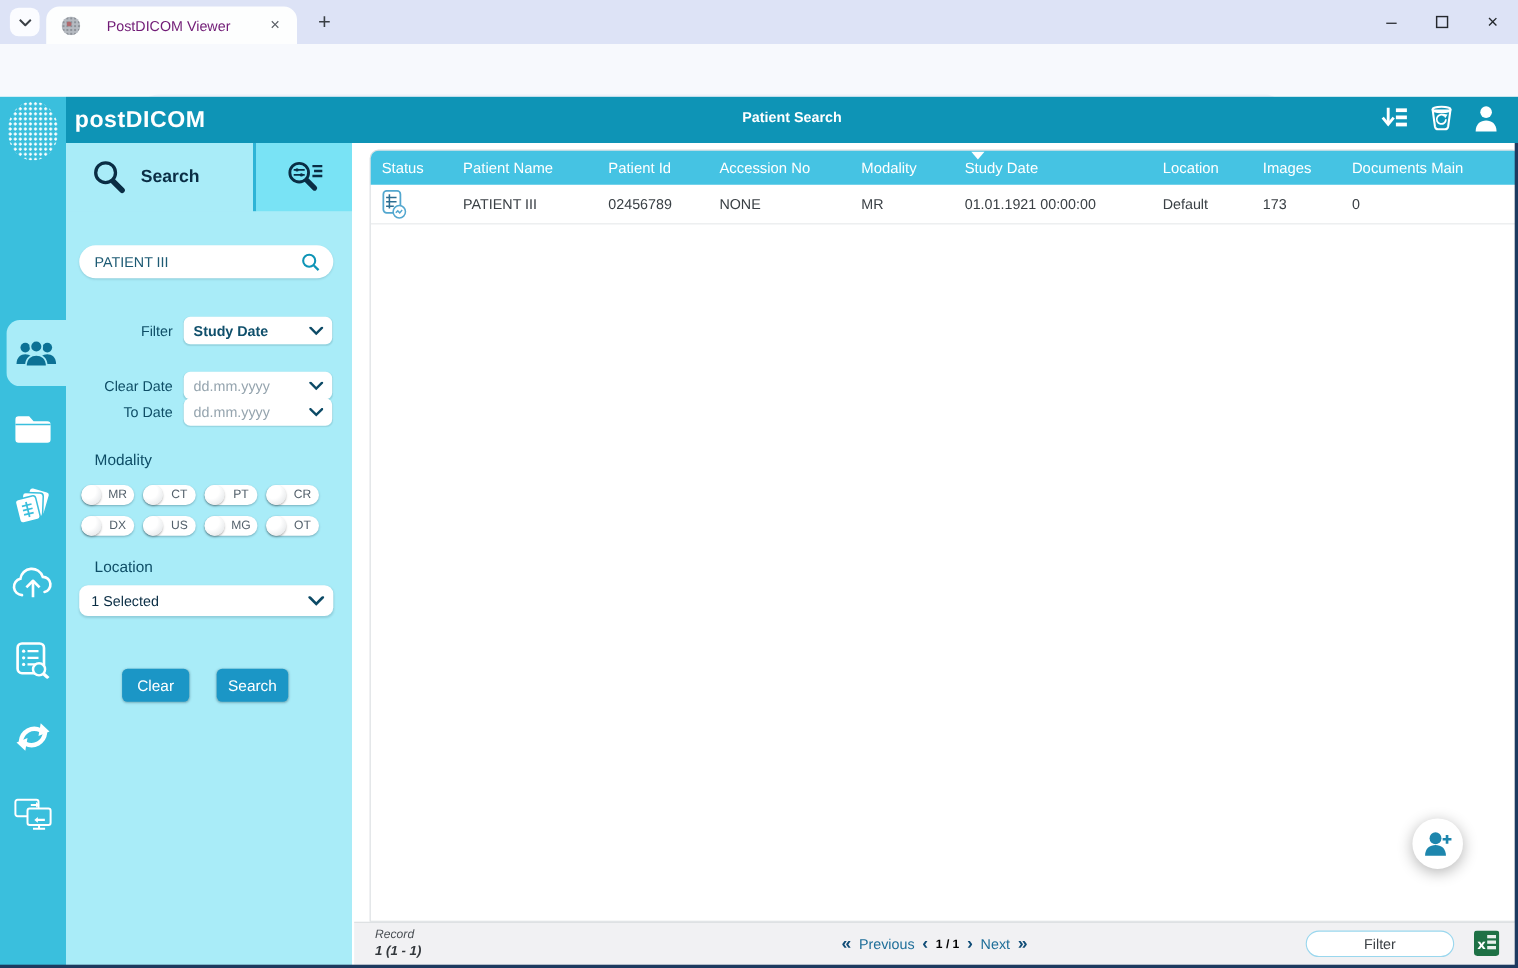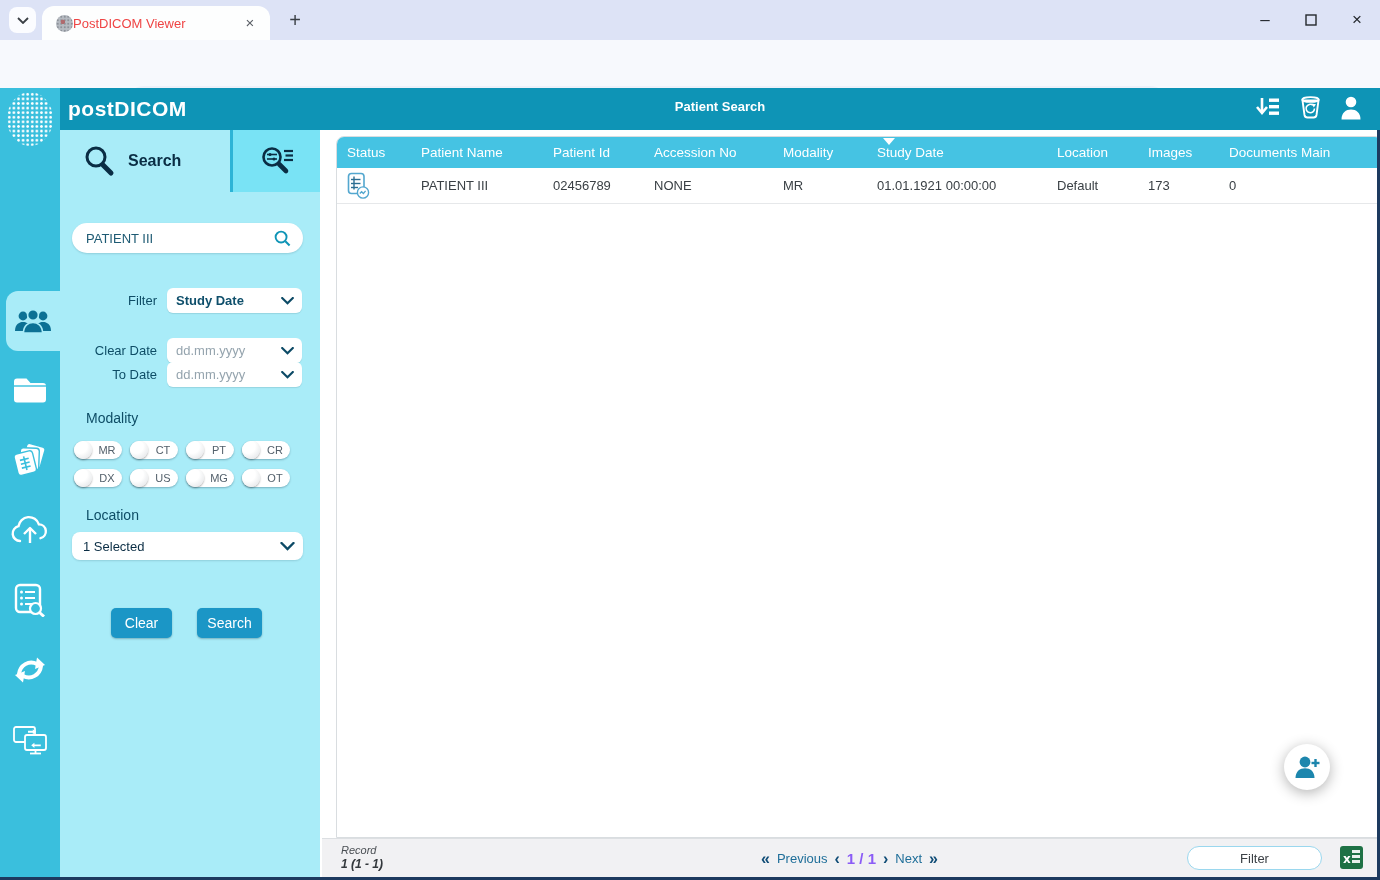--- a/index.html
+++ b/index.html
@@ -7,21 +7,21 @@
   #page { position:relative; width:1380px; height:880px; background:#fff; overflow:hidden; }
 
   
   .tabstrip { position:absolute; left:0; top:0; width:1380px; height:40px; background:#dde3f6; }
   .tab-chevron-btn { position:absolute; left:9px; top:7px; width:27px; height:26px; border-radius:8px; background:#fbfcff; display:flex; align-items:center; justify-content:center; }
   .btab { position:absolute; left:42px; top:6px; width:228px; height:34px; background:#fdfefe; border-radius:12px 12px 0 0; display:flex; align-items:center; }
   .favicon { width:17px; height:17px; border-radius:50%; margin-left:14px;
     background:radial-gradient(circle at 40% 40%, #b06a6e 0 2px, transparent 2.5px),
                radial-gradient(#8d9299 1px, transparent 1.4px), #b6bbc2;
     background-size:100% 100%, 3.5px 3.5px; }
-  .btab-title { margin-left:0; font-size:13px; color:#ef4444; flex:1; }
+  .btab-title { margin-left:24px; font-size:13px; color:#701a75; flex:1; }
   .tab-close { margin-right:10px; font-size:15px; color:#5a5f66; width:20px; height:20px; text-align:center; line-height:20px; border-radius:50%; }
   .newtab-btn { position:absolute; left:282px; top:8px; font-size:20px; color:#3a3f45; width:26px; height:26px; text-align:center; line-height:24px; }
   .win-controls { position:absolute; right:0; top:0; height:40px; display:flex; align-items:center; }
   .wc { width:46px; height:40px; display:flex; align-items:center; justify-content:center; color:#24282d; font-size:17px; }
 
   .toolbar { position:absolute; left:0; top:40px; width:1380px; height:48px; background:#f7f9fd; }
   .nav-ic { position:absolute; top:52px; width:24px; height:24px; display:flex; align-items:center; justify-content:center; font-size:18px; color:#41454a; }
   .omnibox { position:absolute; left:126px; top:46px; width:1042px; height:36px; background:#edf1f9; border-radius:18px; display:flex; align-items:center; }
   .omni-url { font-size:14px; color:#27292e; margin-left:10px; flex:1; }
   .tool-right { position:absolute; top:52px; display:flex; align-items:center; }
@@ -77,21 +77,21 @@
 
   .fab { position:absolute; left:964px; top:614px; width:46px; height:46px; border-radius:50%; background:#fff; box-shadow:0 3px 14px rgba(0,0,0,.3); display:flex; align-items:center; justify-content:center; color:#1d86ad; }
 
   .footer { position:absolute; left:2px; top:708px; width:1055px; height:39px; background:#f1f1f3; border-top:1px solid #dcdfe2; }
   .rec { position:absolute; left:19px; top:4px; line-height:14px;font-style:italic; }
   .rec-l { font-size:11px; color:#4a4f54; }
   .rec-v { font-size:12px; font-weight:bold; color:#33383c; }
   .pager { position:absolute; left:0; right:0; top:0; height:39px; display:flex; align-items:center; justify-content:center; gap:7px; }
   .pg-ch { color:#0f4c76; font-size:16px; font-weight:bold; }
   .pg-txt { color:#1e6e99; font-size:13px; }
-  .pg-num { color:#8b5cf6; font-size:15px; font-weight:bold; }
+  .pg-num { color:#000000; font-size:11px; font-weight:bold; }
   .filter-btn { position:absolute; right:55px; top:7px; width:135px; height:24px; background:#fff; border:1.5px solid #9ad7ee; border-radius:12px; font-size:13px; color:#3c4146; font-family:inherit; }
   .excel-btn { position:absolute; right:14px; top:7px; width:23px; height:23px; }
 
   .right-border { position:absolute; left:1377px; top:42px; width:3px; height:750px; background:#1d3a5f; }
   .bottom-border { position:absolute; left:0; top:877px; width:1380px; height:3px; background:#1d3a5f; }
   svg { display:block; }
 </style>
 </head>
 <body>
 

